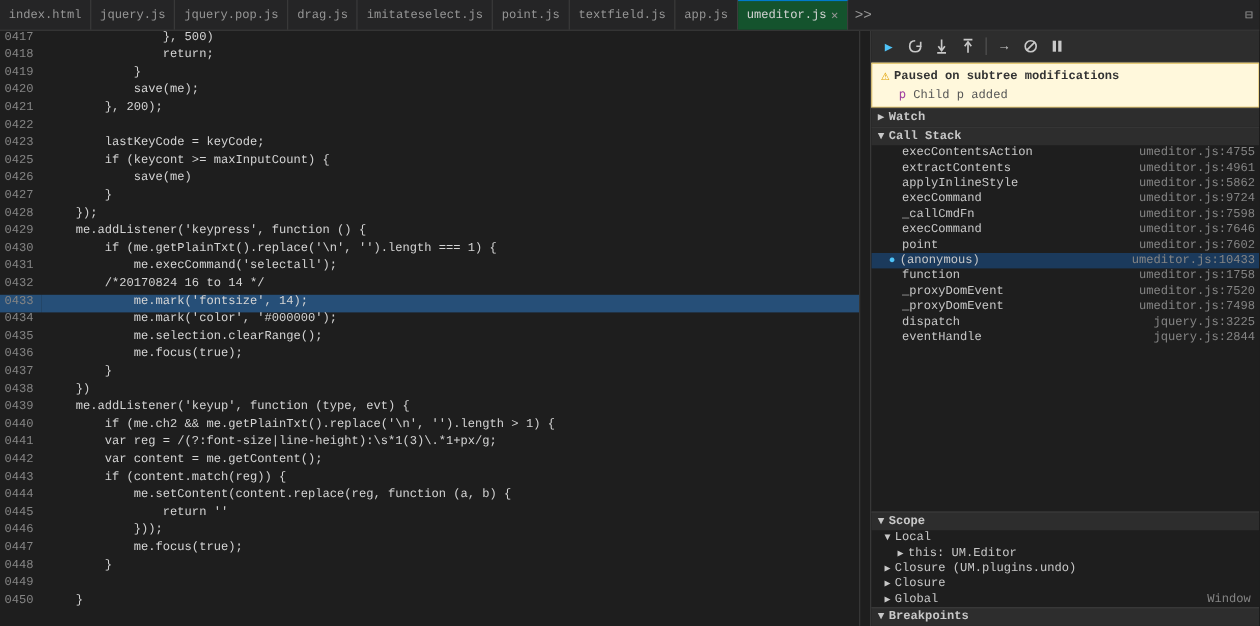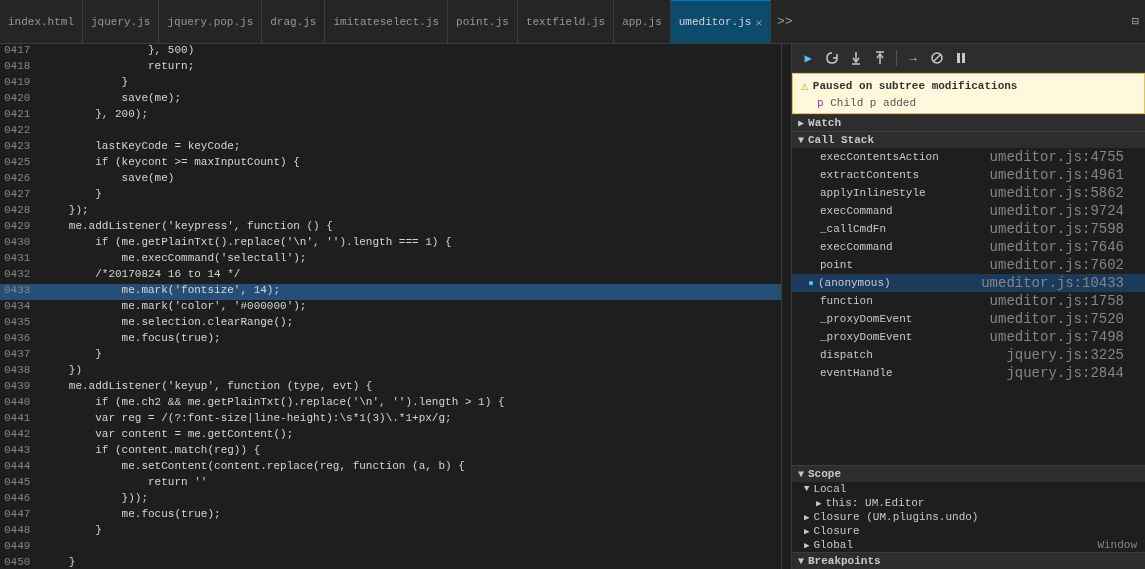--- a/index.html
+++ b/index.html
@@ -13,37 +13,37 @@
       overflow: hidden;
       color: #d4d4d4;
     }
 
     
     #tab-bar {
       display: flex;
       align-items: center;
       background: #252526;
       border-bottom: 1px solid #3c3c3c;
-      height: 44px;
+      height: 28px;
       flex-shrink: 0;
     }
     .tab {
       display: flex;
       align-items: center;
       padding: 0 8px;
       height: 100%;
       font-size: 11px;
       color: #969696;
       border-right: 1px solid #3c3c3c;
       cursor: pointer;
       white-space: nowrap;
       gap: 4px;
     }
     .tab.active {
-      background: #0c4a6e;
+      background: #14532d;
       color: #d4d4d4;
       border-top: 1px solid #007acc;
     }
     .tab .close-btn {
       font-size: 11px;
       color: #969696;
       cursor: pointer;
     }
     .tab-overflow {
       padding: 0 6px;
@@ -194,33 +194,33 @@
       display: flex;
       flex-direction: column;
     }
     #call-stack-content {
       overflow-y: auto;
       flex: 1;
     }
     .stack-row {
       display: flex;
       align-items: center;
-      padding: 1px 21px 1px 16px;
+      padding: 1px 4px 1px 16px;
       font-size: 11px;
       cursor: pointer;
       gap: 0;
     }
     .stack-row.current { background: #1b3a5c; }
     .stack-fn {
       flex: 1;
       color: #c8c8c8;
     }
     .stack-file {
       color: #858585;
-      font-size: 14px;
+      font-size: 11px;
     }
     .stack-current-marker {
       color: #4fc3f7;
       margin-right: 4px;
       font-size: 10px;
     }
 
     
     #scope-panel { flex-shrink: 0; }
     .scope-row {

